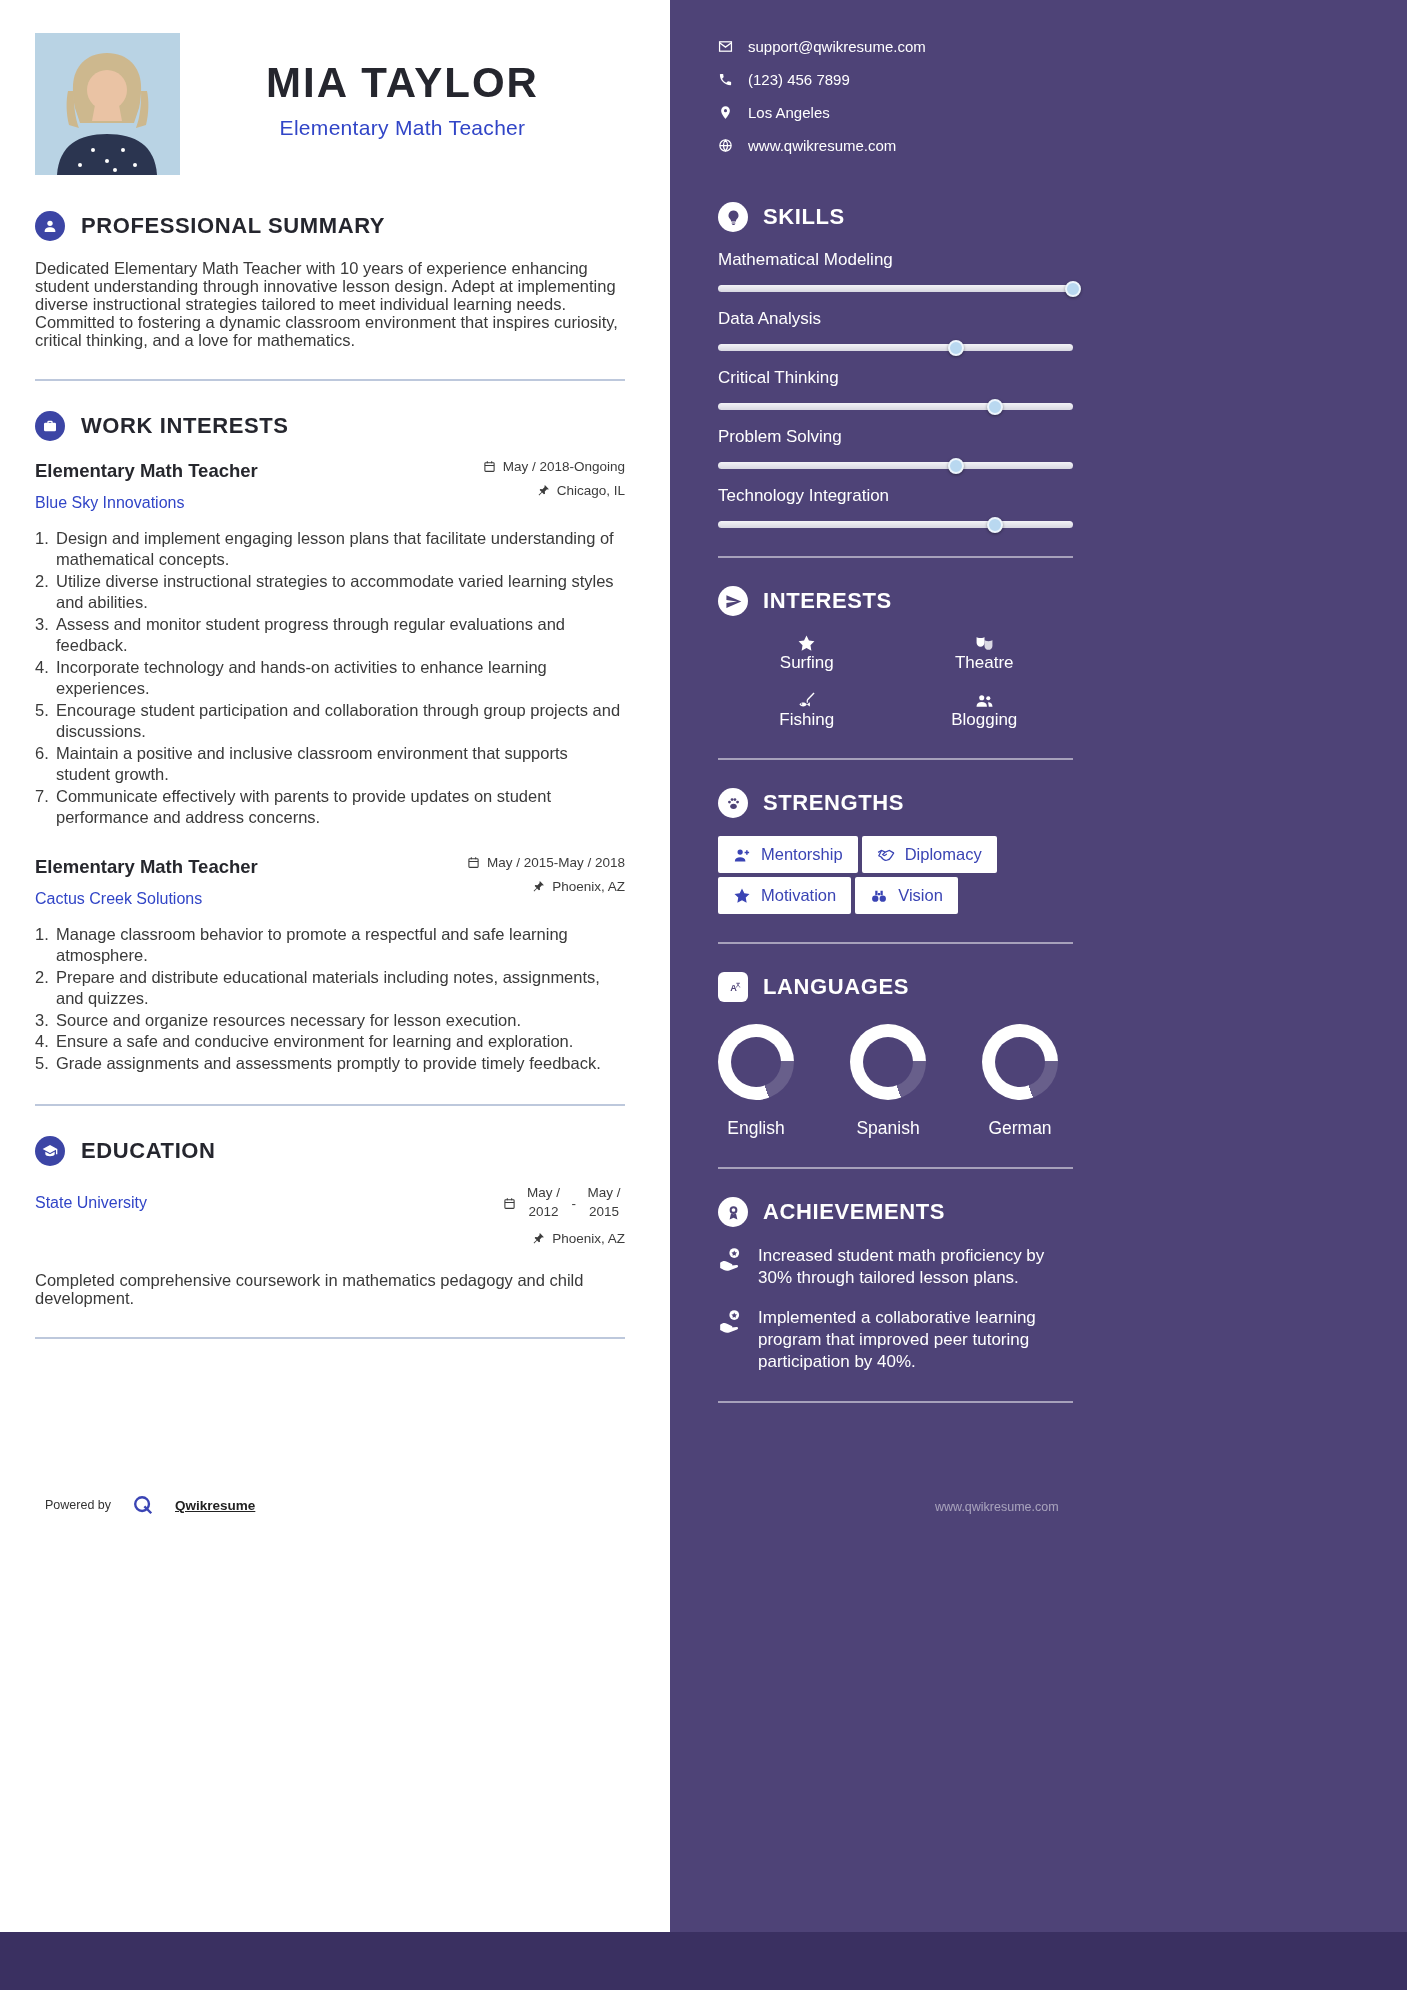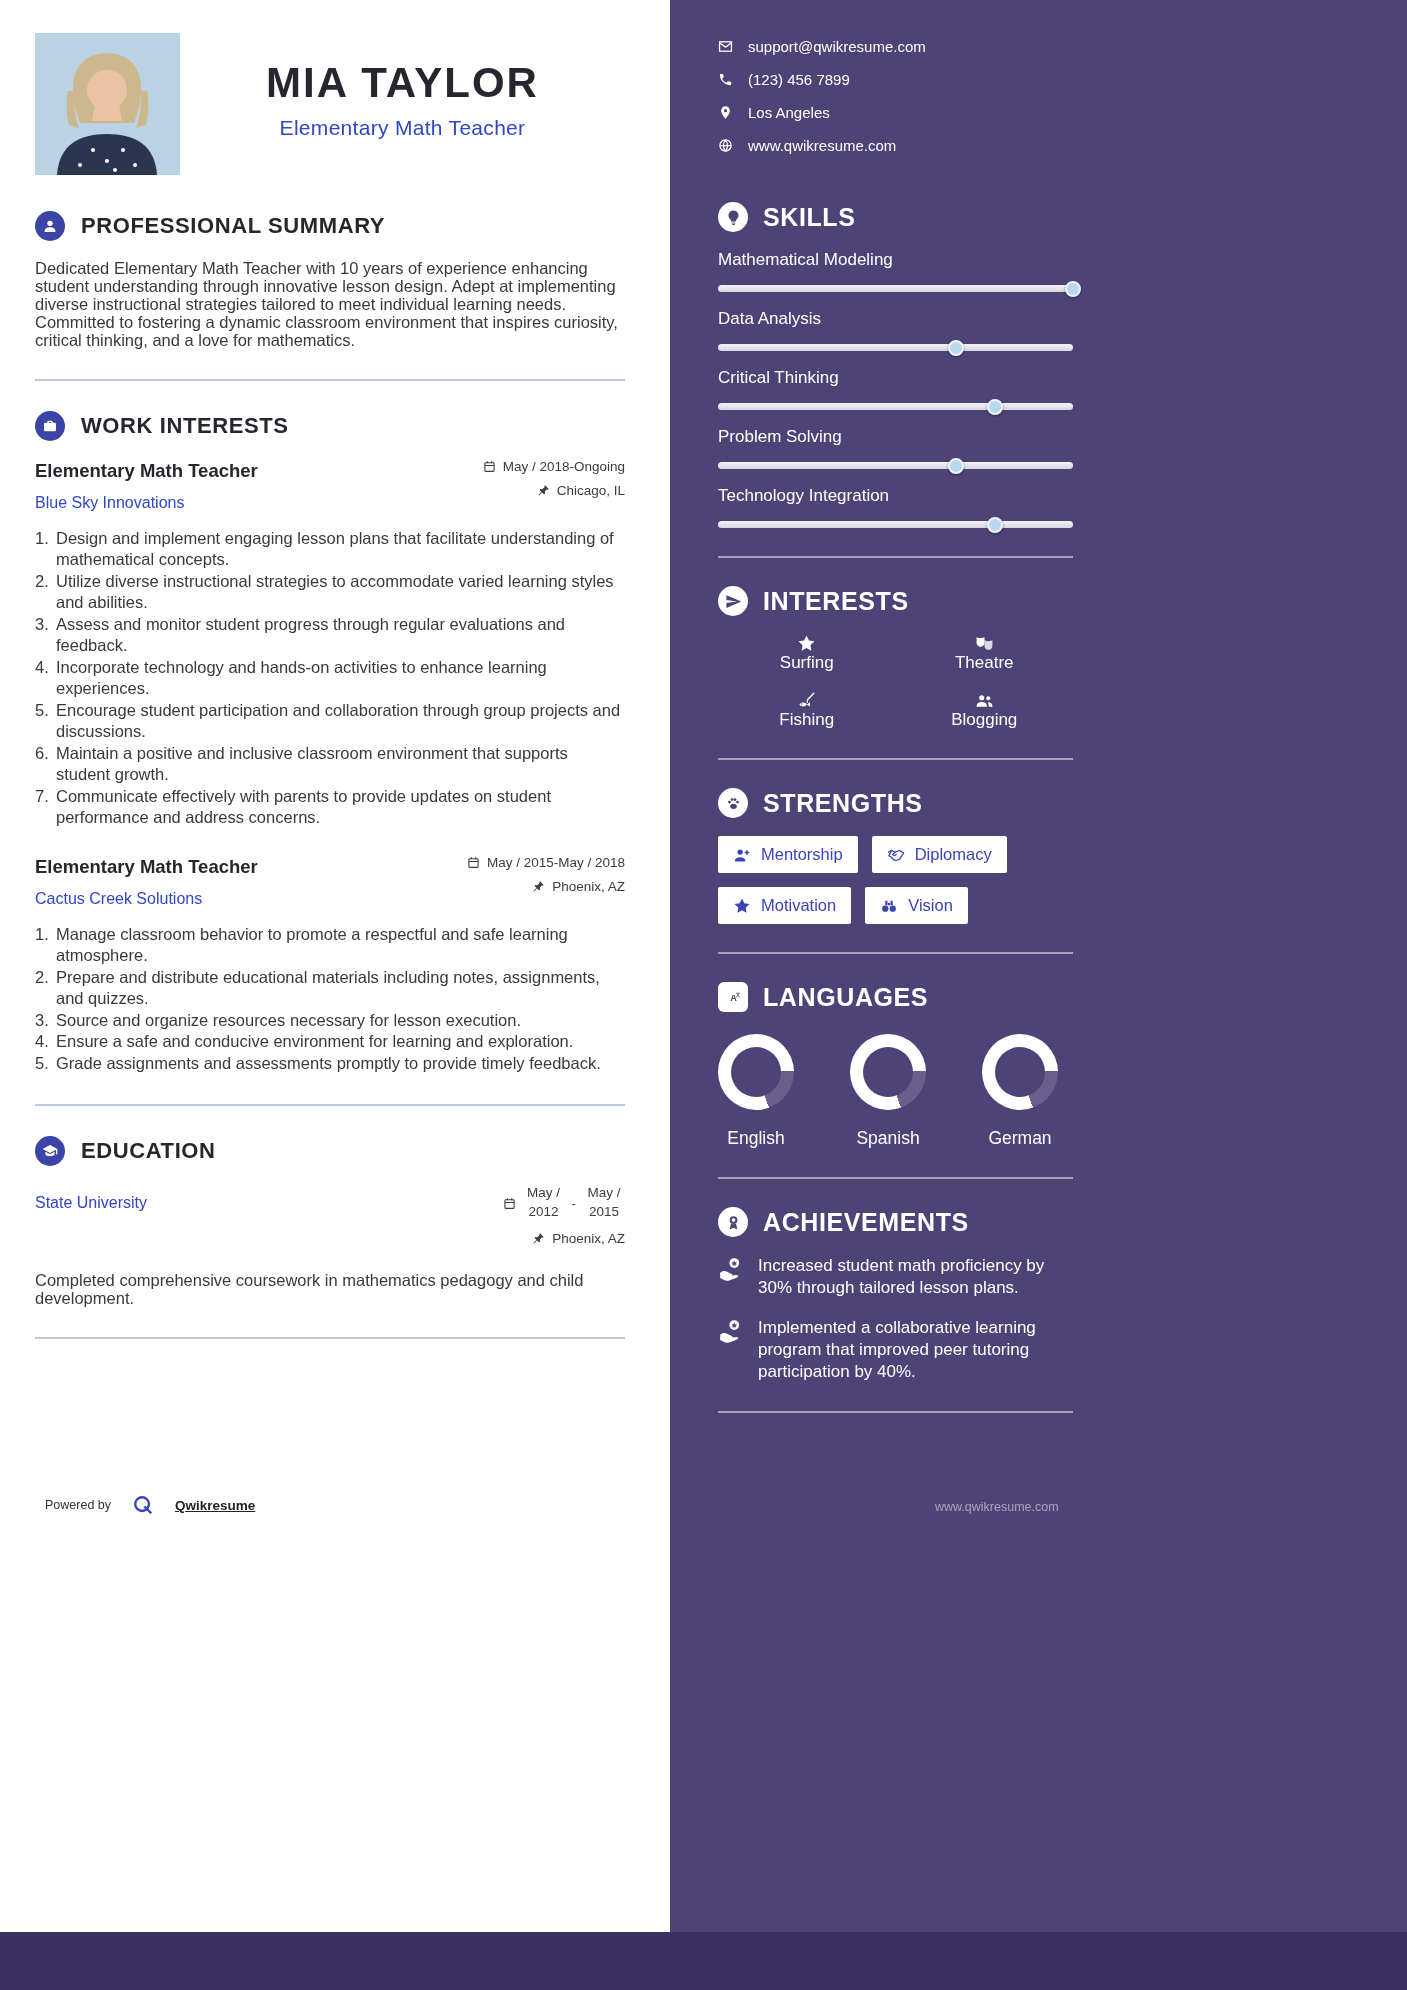--- a/index.html
+++ b/index.html
@@ -46,33 +46,33 @@
   .right { flex:1; background:#4e4377; color:#fff; padding:38px 0 0 48px; position:relative; }
   .rc { width:355px; }
   .crow { display:flex; align-items:center; gap:15px; font-size:15px; margin-bottom:16px; cursor:pointer; }
   .crow svg { width:15px; height:15px; color:#fff; flex:none; }
   .contact { margin-bottom:48px; }
 
   .rsec-h { display:flex; align-items:center; gap:15px; margin:0 0 18px 0; }
   .rbadge { width:30px; height:30px; border-radius:50%; background:#fff; color:#4e4377; display:flex; align-items:center; justify-content:center; flex:none; }
   .rbadge.square { border-radius:6px; }
   .rbadge svg { width:17px; height:17px; }
-  .rsec-h h2 { margin:0; font-size:25px; font-weight:700; letter-spacing:.6px; color:#fff; }
+  .rsec-h h2 { margin:0; font-size:22px; font-weight:700; letter-spacing:.6px; color:#fff; }
   .rdiv { border:none; border-top:2px solid rgba(255,255,255,.5); margin:28px 0; width:355px; }
 
   .skill { margin-bottom:17px; }
   .skill-name { font-size:17px; margin:8px 0 15px 0; }
   .skill-track { position:relative; height:7px; border-radius:4px; background:linear-gradient(180deg,#f3f3f7,#d7d7e1); }
   .skill-handle { position:absolute; top:50%; transform:translate(-50%,-50%); width:16px; height:16px; border-radius:50%; background:#b9d8f0; border:2px solid #edf5fc; box-shadow:0 1px 3px rgba(0,0,0,.4); cursor:pointer; }
 
   .igrid { display:grid; grid-template-columns:1fr 1fr; row-gap:18px; }
   .iitem { display:flex; align-items:center; font-size:17px;flex-direction:column; }
   .iitem svg { width:19px; height:19px; color:#fff; flex:none; }
 
-  .chips { display:flex; flex-wrap:wrap; gap:14px; width:362px; margin-bottom:20px; }
+  .chips { display:flex; flex-wrap:wrap; gap:4px; width:362px; margin-bottom:20px; }
   .chip { display:inline-flex; align-items:center; gap:10px; background:#fff; color:#3a44b4; font-size:16.5px; padding:9px 15px; border-radius:2px; cursor:pointer; }
   .chip svg { width:18px; height:18px; flex:none; }
 
   .langs { display:flex; justify-content:space-between; width:340px; margin-top:22px; margin-bottom:4px; }
   .lang { display:flex; flex-direction:column; align-items:center; gap:18px; }
   .donut { width:76px; height:76px; border-radius:50%; position:relative; }
   .donut::after { content:""; position:absolute; inset:13px; border-radius:50%; background:#4e4377; }
   .lang-label { font-size:17.5px; }
 
   .ach { display:flex; gap:14px; margin-bottom:18px; font-size:17px; line-height:22px; max-width:355px; }

